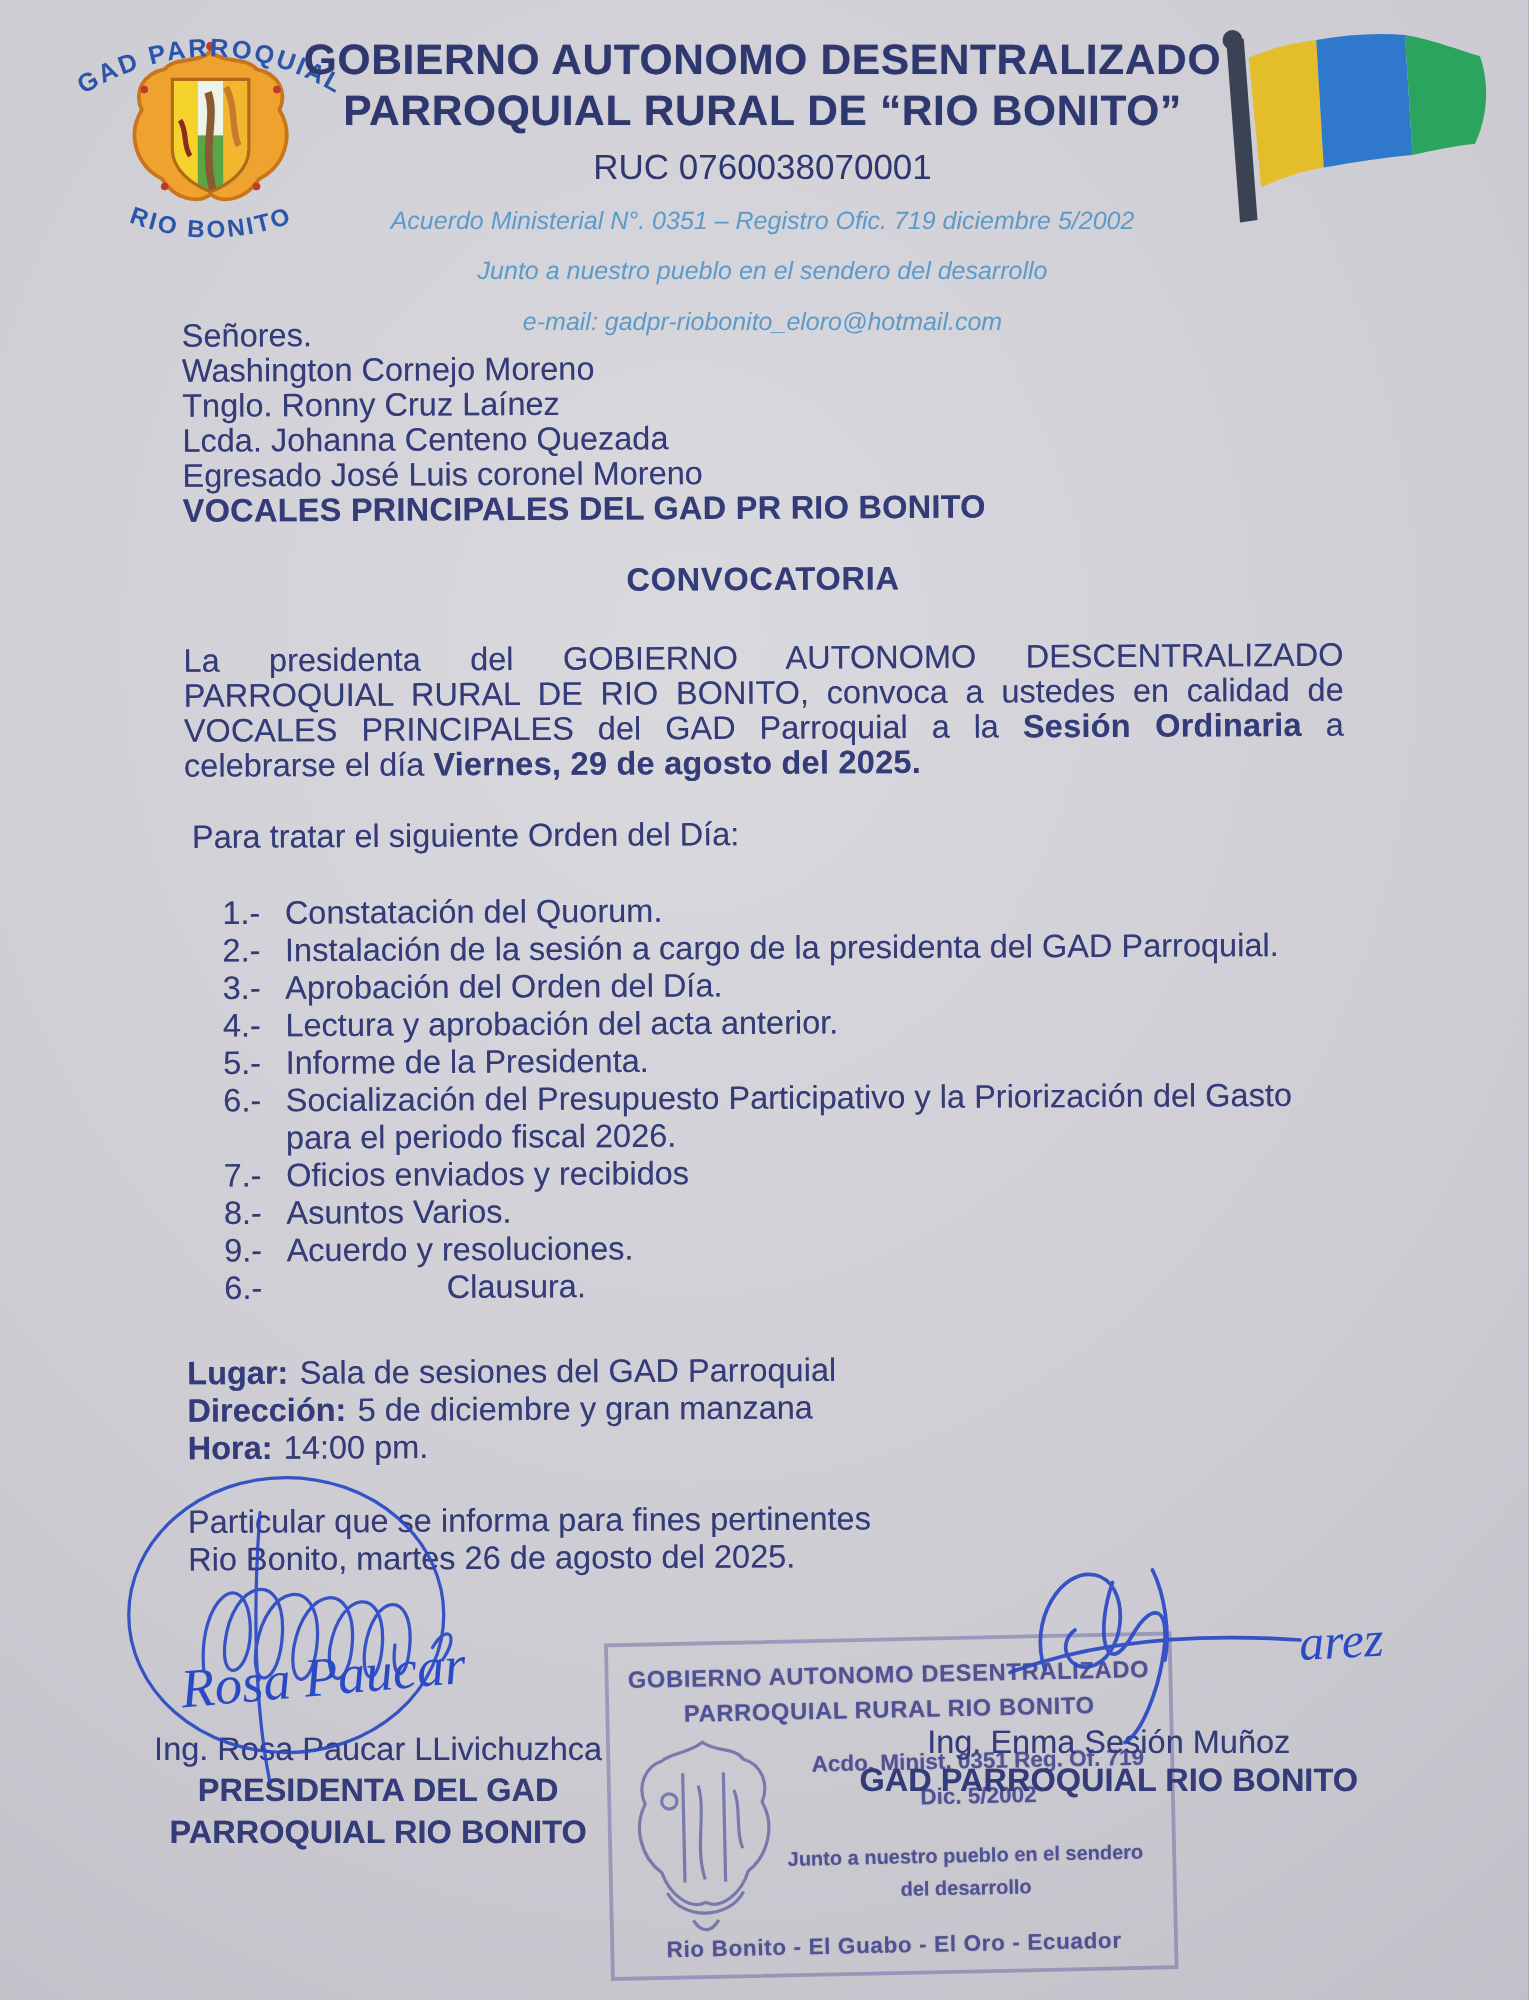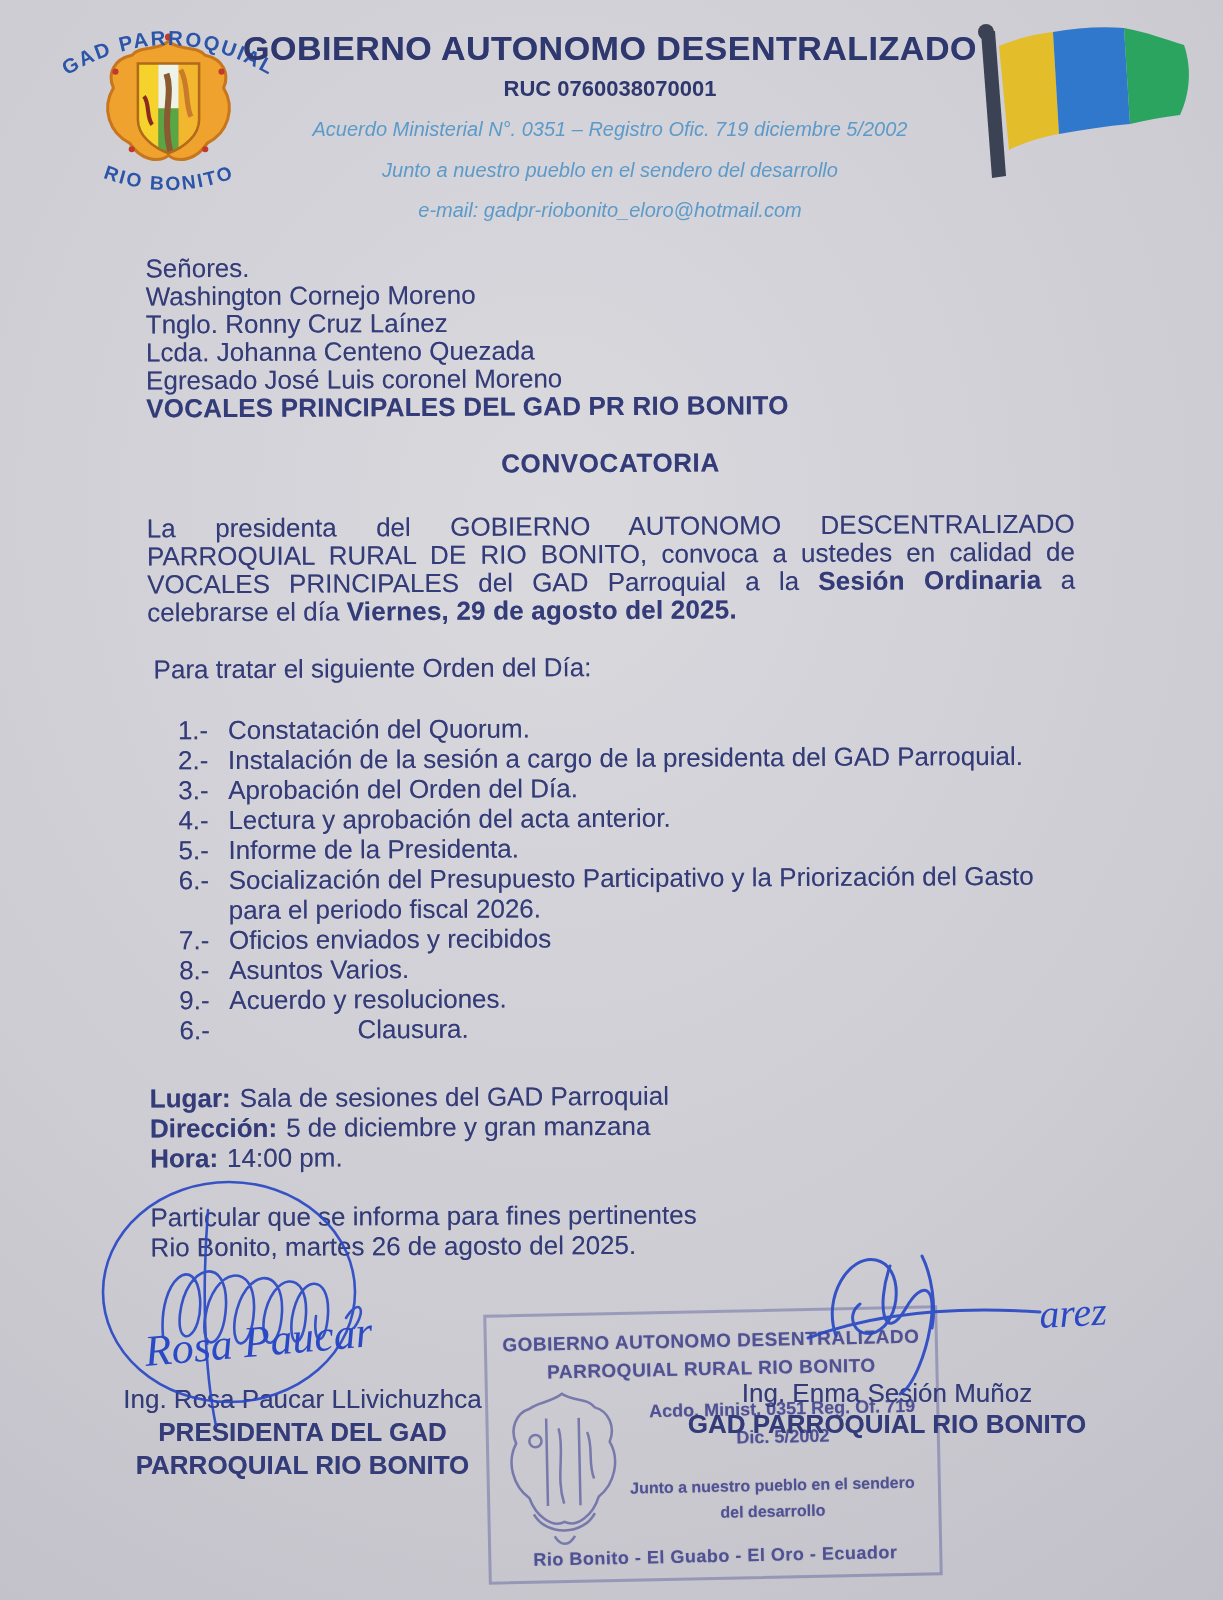--- a/index.html
+++ b/index.html
@@ -8,21 +8,21 @@
     background:
       radial-gradient(130% 115% at 45% 32%, #dad9de 0%, #cdccd3 45%, #c0bfc7 75%, #abaab4 100%);
     font-family:"Liberation Sans", sans-serif;
     color:#333b78;
   }
   
   .logo { position:absolute; left:44px; top:10px; width:250px; height:205px; }
   .header-title { position:absolute; left:210px; top:28px; width:800px; text-align:center; }
   .ht { font-size:34px; font-weight:bold; color:#2f386e; line-height:1.22; letter-spacing:0.5px;
         text-shadow:0 0 0.6px rgba(47,56,110,0.55); }
-  .ruc { font-size:22px; font-weight:bold; color:#2f386e; margin-top:7px; }
+  .ruc { font-size:28px; font-weight:normal; color:#2f386e; margin-top:7px; }
   .sub { font-size:20px; font-style:italic; color:#5c9ac9; line-height:1.32; margin-top:14px; }
   .flag { position:absolute; right:12px; top:16px; width:250px; height:175px; }
 
   
   .content {
     position:absolute; left:148px; top:252px; width:928px;
     font-size:26px; line-height:28px; transform:rotate(-0.3deg);
     text-shadow:0 0 0.5px rgba(51,59,120,0.45);
   }
   .recipients div { white-space:nowrap; }
@@ -102,20 +102,21 @@
     <text font-size="20" font-weight="bold" fill="#2b55a8" letter-spacing="2">
       <textPath href="#arcTop" startOffset="50%" text-anchor="middle">GAD PARROQUIAL</textPath>
     </text>
     <text font-size="19" font-weight="bold" fill="#2b55a8" letter-spacing="2">
       <textPath href="#arcBot" startOffset="50%" text-anchor="middle">RIO BONITO</textPath>
     </text>
   </svg>
 
   <div class="header-title">
     <div class="ht">GOBIERNO AUTONOMO DESENTRALIZADO</div>
+    <div class="ht">PARROQUIAL RURAL DE “RIO BONITO”</div>
     <div class="ruc">RUC 0760038070001</div>
     <div class="sub">Acuerdo Ministerial N°. 0351 – Registro Ofic. 719 diciembre 5/2002</div>
     <div class="sub">Junto a nuestro pueblo en el sendero del desarrollo</div>
     <div class="sub">e-mail: gadpr-riobonito_eloro@hotmail.com</div>
   </div>
 
   <svg class="flag" viewBox="0 0 250 175">
     <circle cx="25" cy="16" r="8" fill="#3b4254"></circle>
     <path d="M20,16 L34,15 L45,160 L31,162 Z" fill="#3b4254"></path>
     <path d="M38,30 C60,21 76,18 92,16 L98,118 C80,121 62,127 48,134 Z" fill="#e3bd2a"></path>

